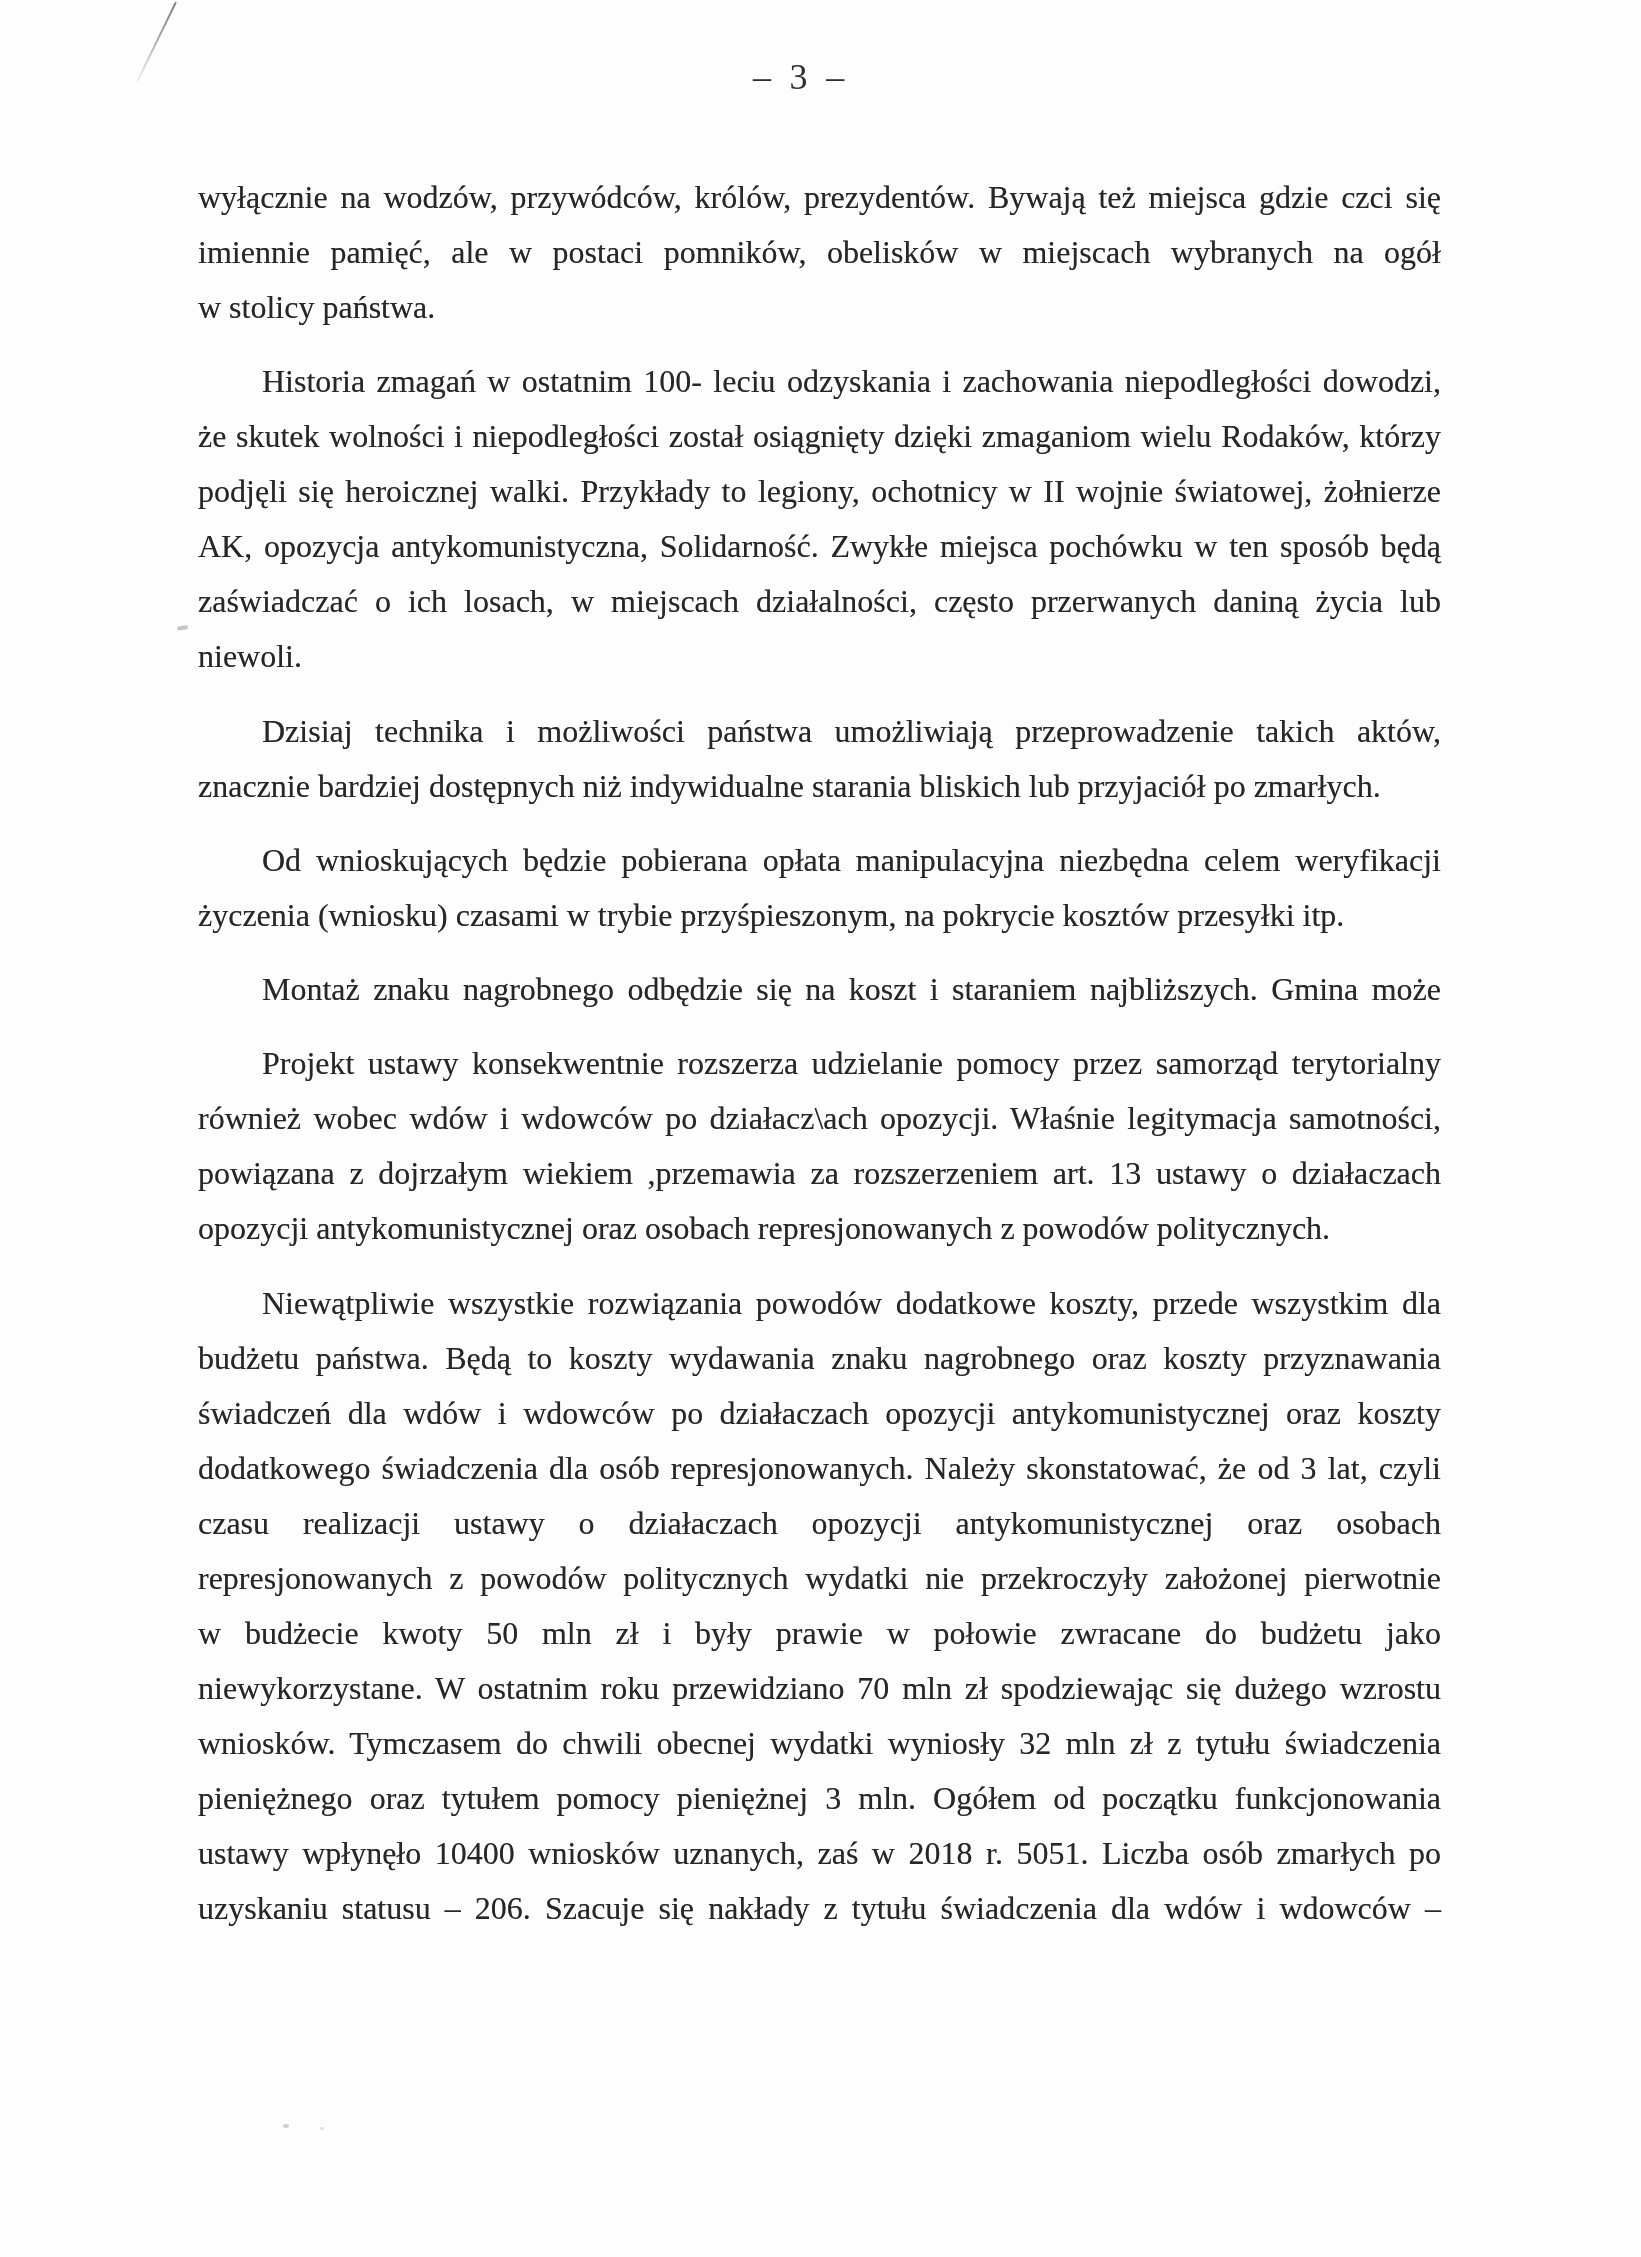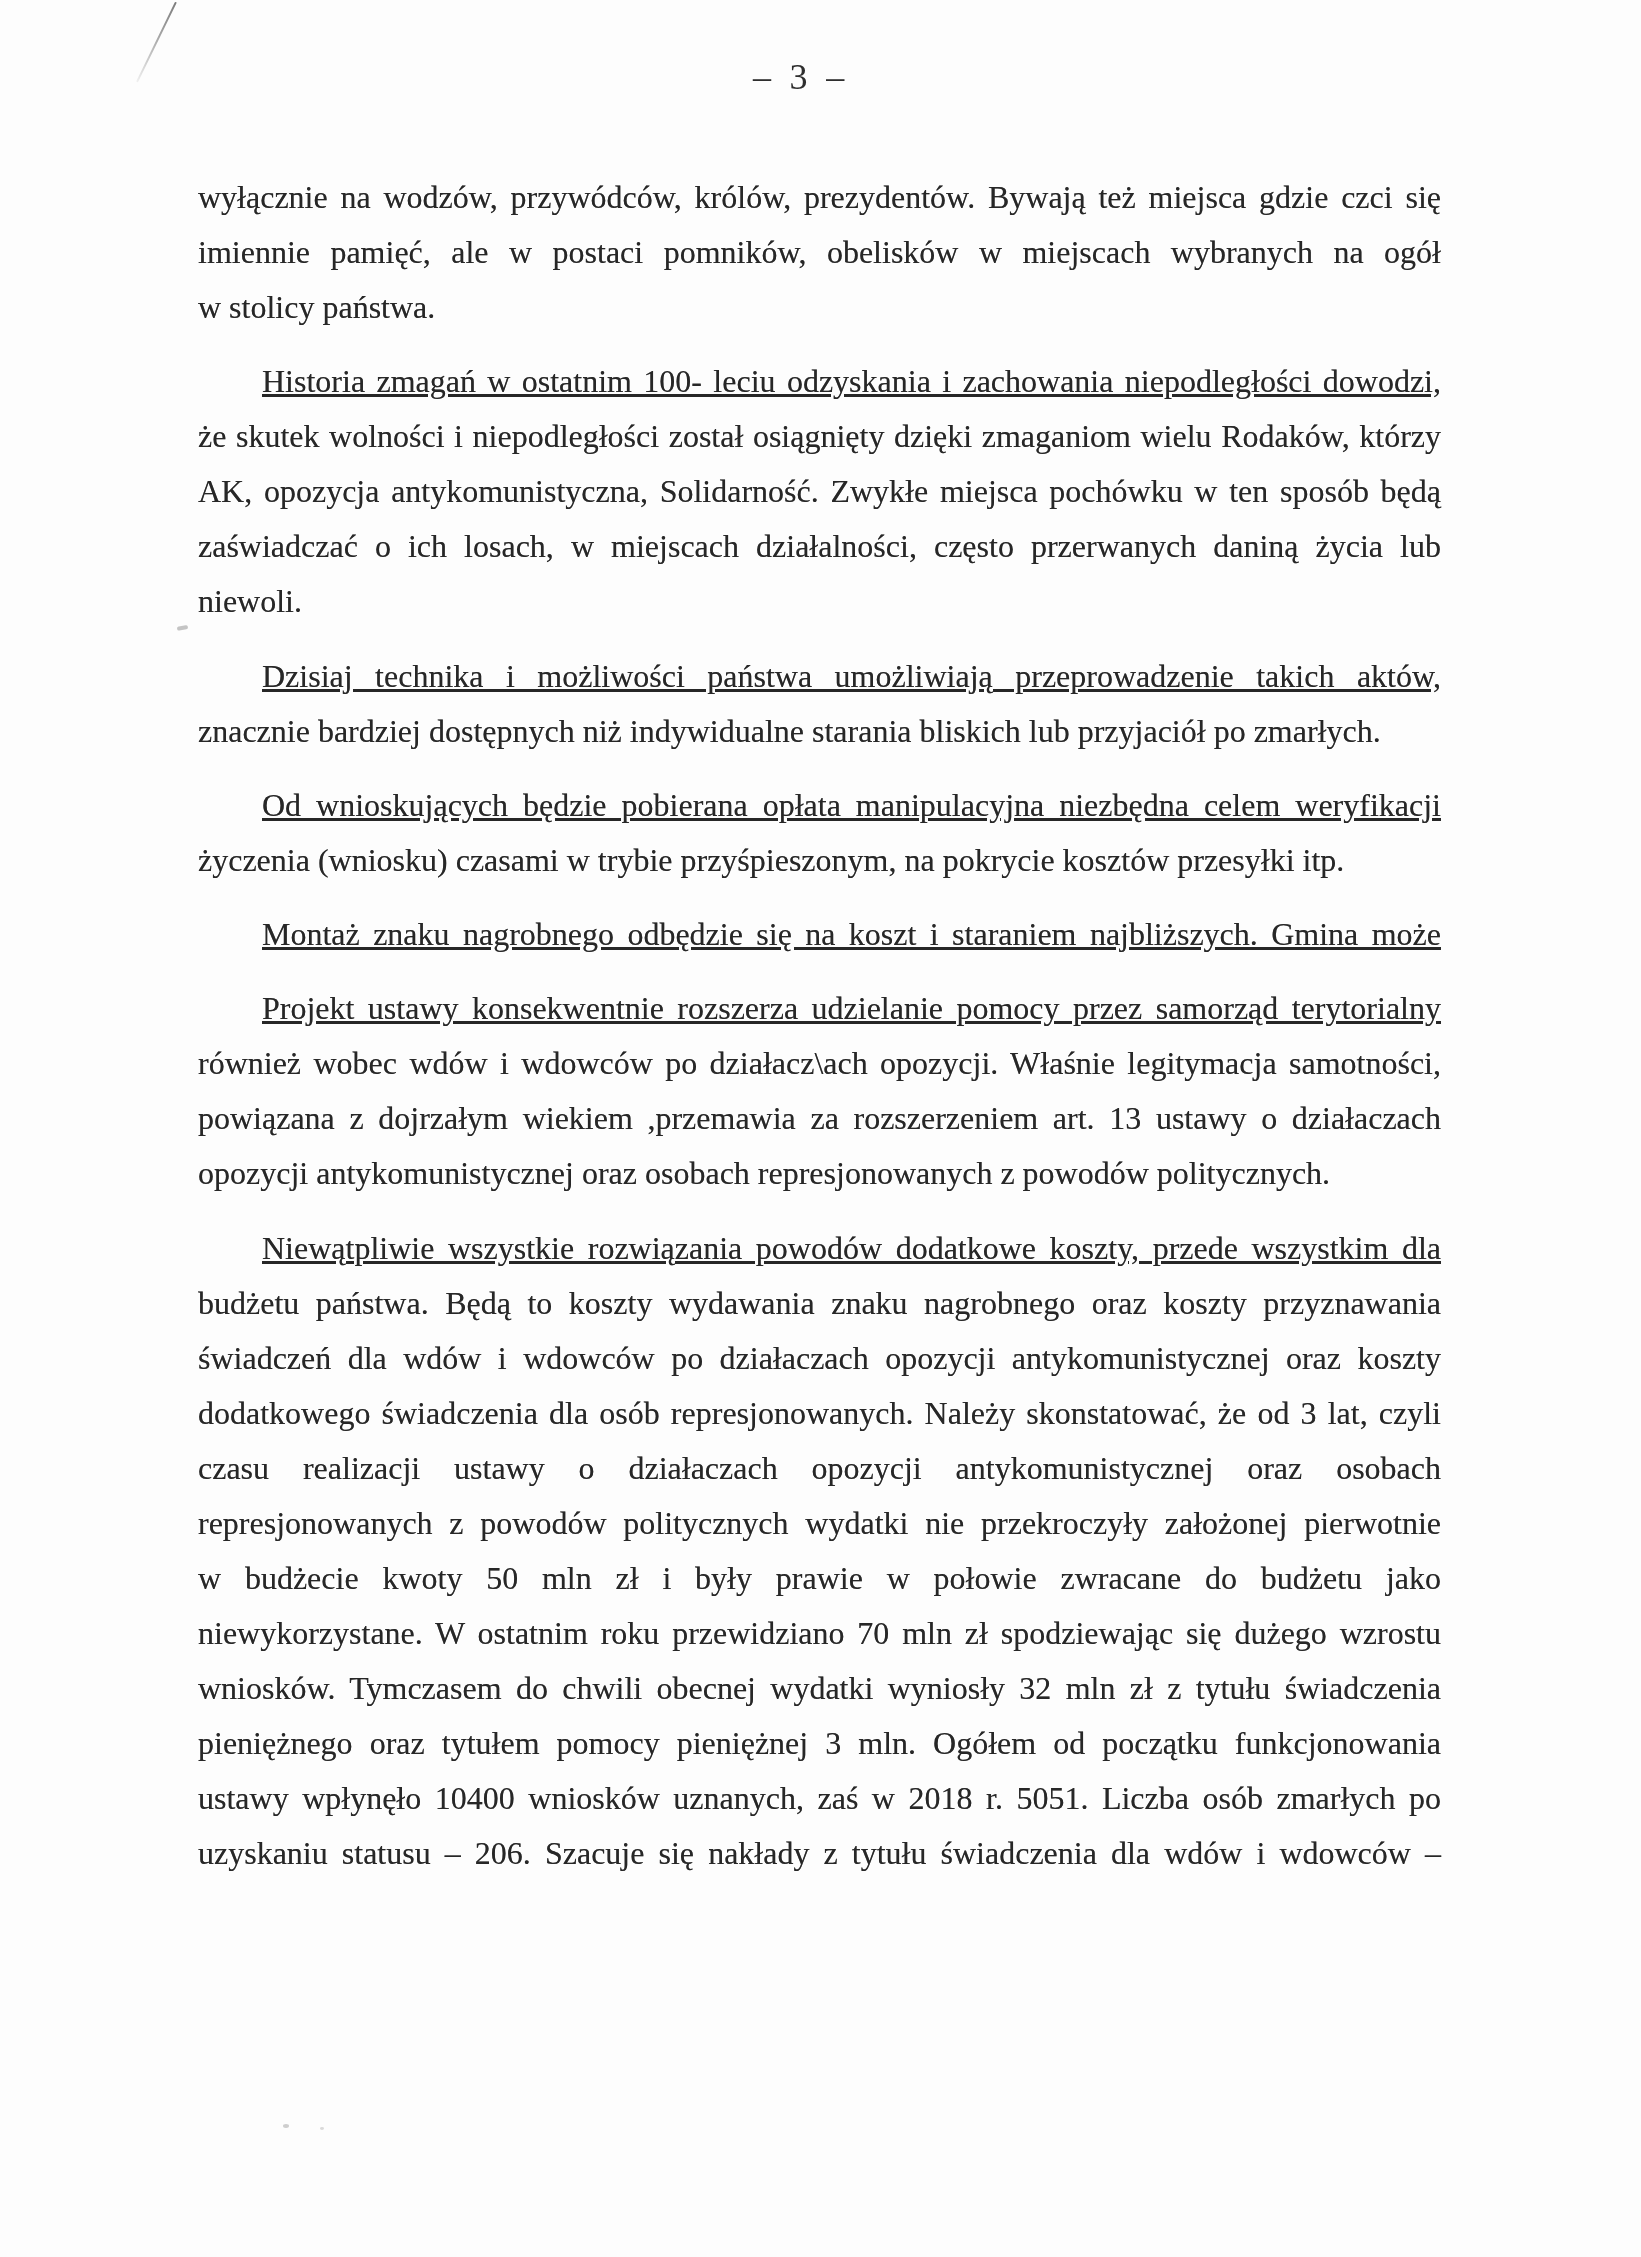--- a/index.html
+++ b/index.html
@@ -42,21 +42,21 @@
   }
   .paragraph { margin: 0 0 19.3px 0; }
   .line {
     text-align: justify;
     -moz-text-align-last: justify;
     text-align-last: justify;
     white-space: normal;
     height: 55px;
     overflow: visible;
   }
-  .line.indent { text-indent: 64px; text-decoration: underline; }
+  .line.indent { text-indent: 64px; }
   .line.para-end {
     -moz-text-align-last: left;
     text-align-last: left;
   }
   
   .scratch {
     position: absolute;
     left: 175px;
     top: 1.9px;
     width: 1.9px;
@@ -91,20 +91,21 @@
   <div class="page-number">– 3 –</div>
   <div class="body-text" id="doc-body">
       <div class="paragraph">
         <div class="line">wyłącznie na wodzów, przywódców, królów, prezydentów. Bywają też miejsca gdzie czci się</div>
         <div class="line">imiennie pamięć, ale w postaci pomników, obelisków w miejscach wybranych na ogół</div>
         <div class="line para-end">w stolicy państwa.</div>
       </div>
       <div class="paragraph">
         <div class="line indent">Historia zmagań w ostatnim 100- leciu odzyskania i zachowania niepodległości dowodzi,</div>
         <div class="line">że skutek wolności i niepodległości został osiągnięty dzięki zmaganiom wielu Rodaków, którzy</div>
+        <div class="line">podjęli się heroicznej walki. Przykłady to legiony, ochotnicy w II wojnie światowej, żołnierze</div>
         <div class="line">AK, opozycja antykomunistyczna, Solidarność. Zwykłe miejsca pochówku w ten sposób będą</div>
         <div class="line">zaświadczać o ich losach, w miejscach działalności, często przerwanych daniną życia lub</div>
         <div class="line para-end">niewoli.</div>
       </div>
       <div class="paragraph">
         <div class="line indent">Dzisiaj technika i możliwości państwa umożliwiają przeprowadzenie takich aktów,</div>
         <div class="line para-end">znacznie bardziej dostępnych niż indywidualne starania bliskich lub przyjaciół po zmarłych.</div>
       </div>
       <div class="paragraph">
         <div class="line indent">Od wnioskujących będzie pobierana opłata manipulacyjna niezbędna celem weryfikacji</div>

